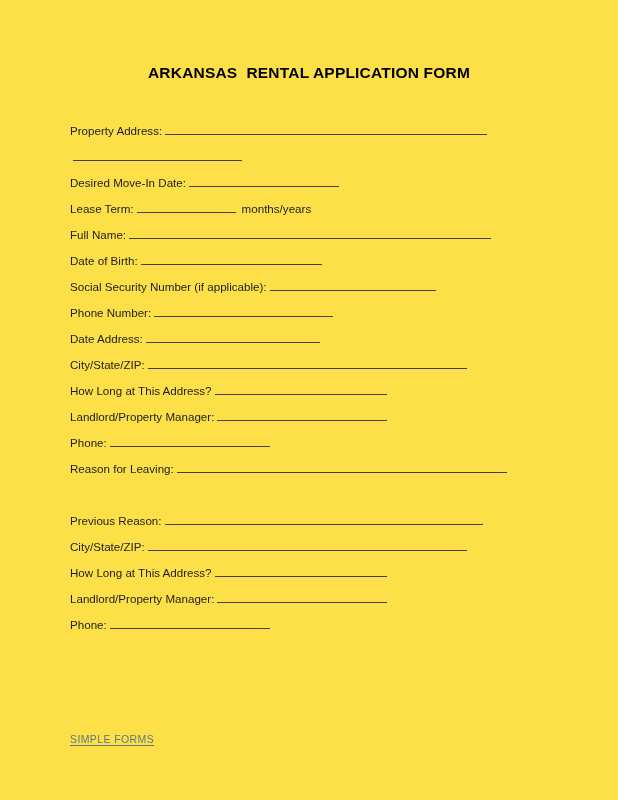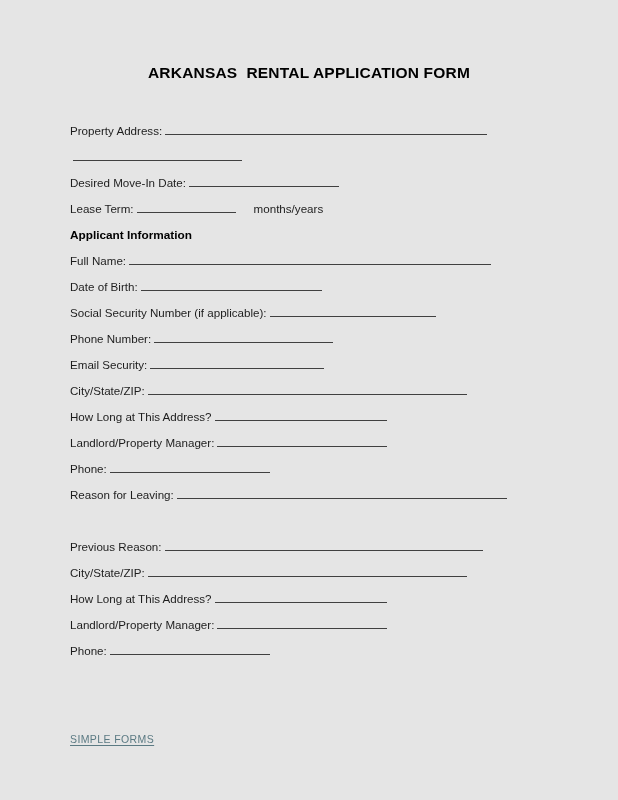--- a/index.html
+++ b/index.html
@@ -9,21 +9,21 @@
     background: #ffffff;
   }
   body {
     font-family: "Liberation Sans", sans-serif;
     color: #1a1a1a;
   }
   .page {
     position: relative;
     width: 618px;
     height: 800px;
-    background: #e5e5e5;
+    background: #fde047;
     overflow: hidden;
     box-sizing: border-box;
   }
   .doc-title {
     position: absolute;
     left: 0;
     right: 0;
     top: 64px;
     text-align: center;
     font-size: 15.5px;
@@ -61,21 +61,21 @@
   }
   .blank {
     display: inline-block;
     border-bottom: 1.2px solid #404040;
     height: 12px;
     vertical-align: baseline;
     margin-left: 3px;
     margin-right: 2px;
   }
   .trail {
-    margin-left: 16px;
+    margin-left: 4px;
   }
   .footer-link {
     position: absolute;
     left: 70px;
     top: 733px;
     font-size: 10.5px;
     letter-spacing: 0.4px;
     color: #5b7a83;
     text-decoration: underline;
     text-underline-offset: 2px;
@@ -101,36 +101,35 @@
       </div>
       <div class="row">
         <span class="label">Desired Move-In Date:</span><span class="blank" style="width: 150px; border-bottom-color: rgb(64, 64, 64);"></span><span class="trail"></span>
       </div>
       <div class="row">
         <span class="label">Lease Term:</span><span class="blank" style="width: 99px; border-bottom-color: rgb(64, 64, 64);"></span><span class="trail">months/years</span>
       </div>
     </div>
 
     <div>
-      <div class="section-head gap-before">Applicant Information</div>
 
       <div class="row">
         <span class="label">Full Name:</span><span class="blank" style="width: 362px; border-bottom-color: rgb(64, 64, 64);"></span><span class="trail"></span>
       </div>
       <div class="row">
         <span class="label">Date of Birth:</span><span class="blank" style="width: 181px; border-bottom-color: rgb(64, 64, 64);"></span><span class="trail"></span>
       </div>
       <div class="row">
         <span class="label">Social Security Number (if applicable):</span><span class="blank" style="width: 166px; border-bottom-color: rgb(64, 64, 64);"></span><span class="trail"></span>
       </div>
       <div class="row">
         <span class="label">Phone Number:</span><span class="blank" style="width: 179px; border-bottom-color: rgb(64, 64, 64);"></span><span class="trail"></span>
       </div>
       <div class="row">
-        <span class="label">Email Security:</span><span class="blank" style="width: 174px; border-bottom-color: rgb(64, 64, 64);"></span><span class="trail"></span>
+        <span class="label">Date Address:</span><span class="blank" style="width: 174px; border-bottom-color: rgb(64, 64, 64);"></span><span class="trail"></span>
       </div>
     </div>
 
     <div>
       <div class="row">
         <span class="label">City/State/ZIP:</span><span class="blank" style="width: 319px; border-bottom-color: rgb(64, 64, 64);"></span><span class="trail"></span>
       </div>
       <div class="row">
         <span class="label">How Long at This Address?</span><span class="blank" style="width: 172px; border-bottom-color: rgb(64, 64, 64);"></span><span class="trail"></span>
       </div>

